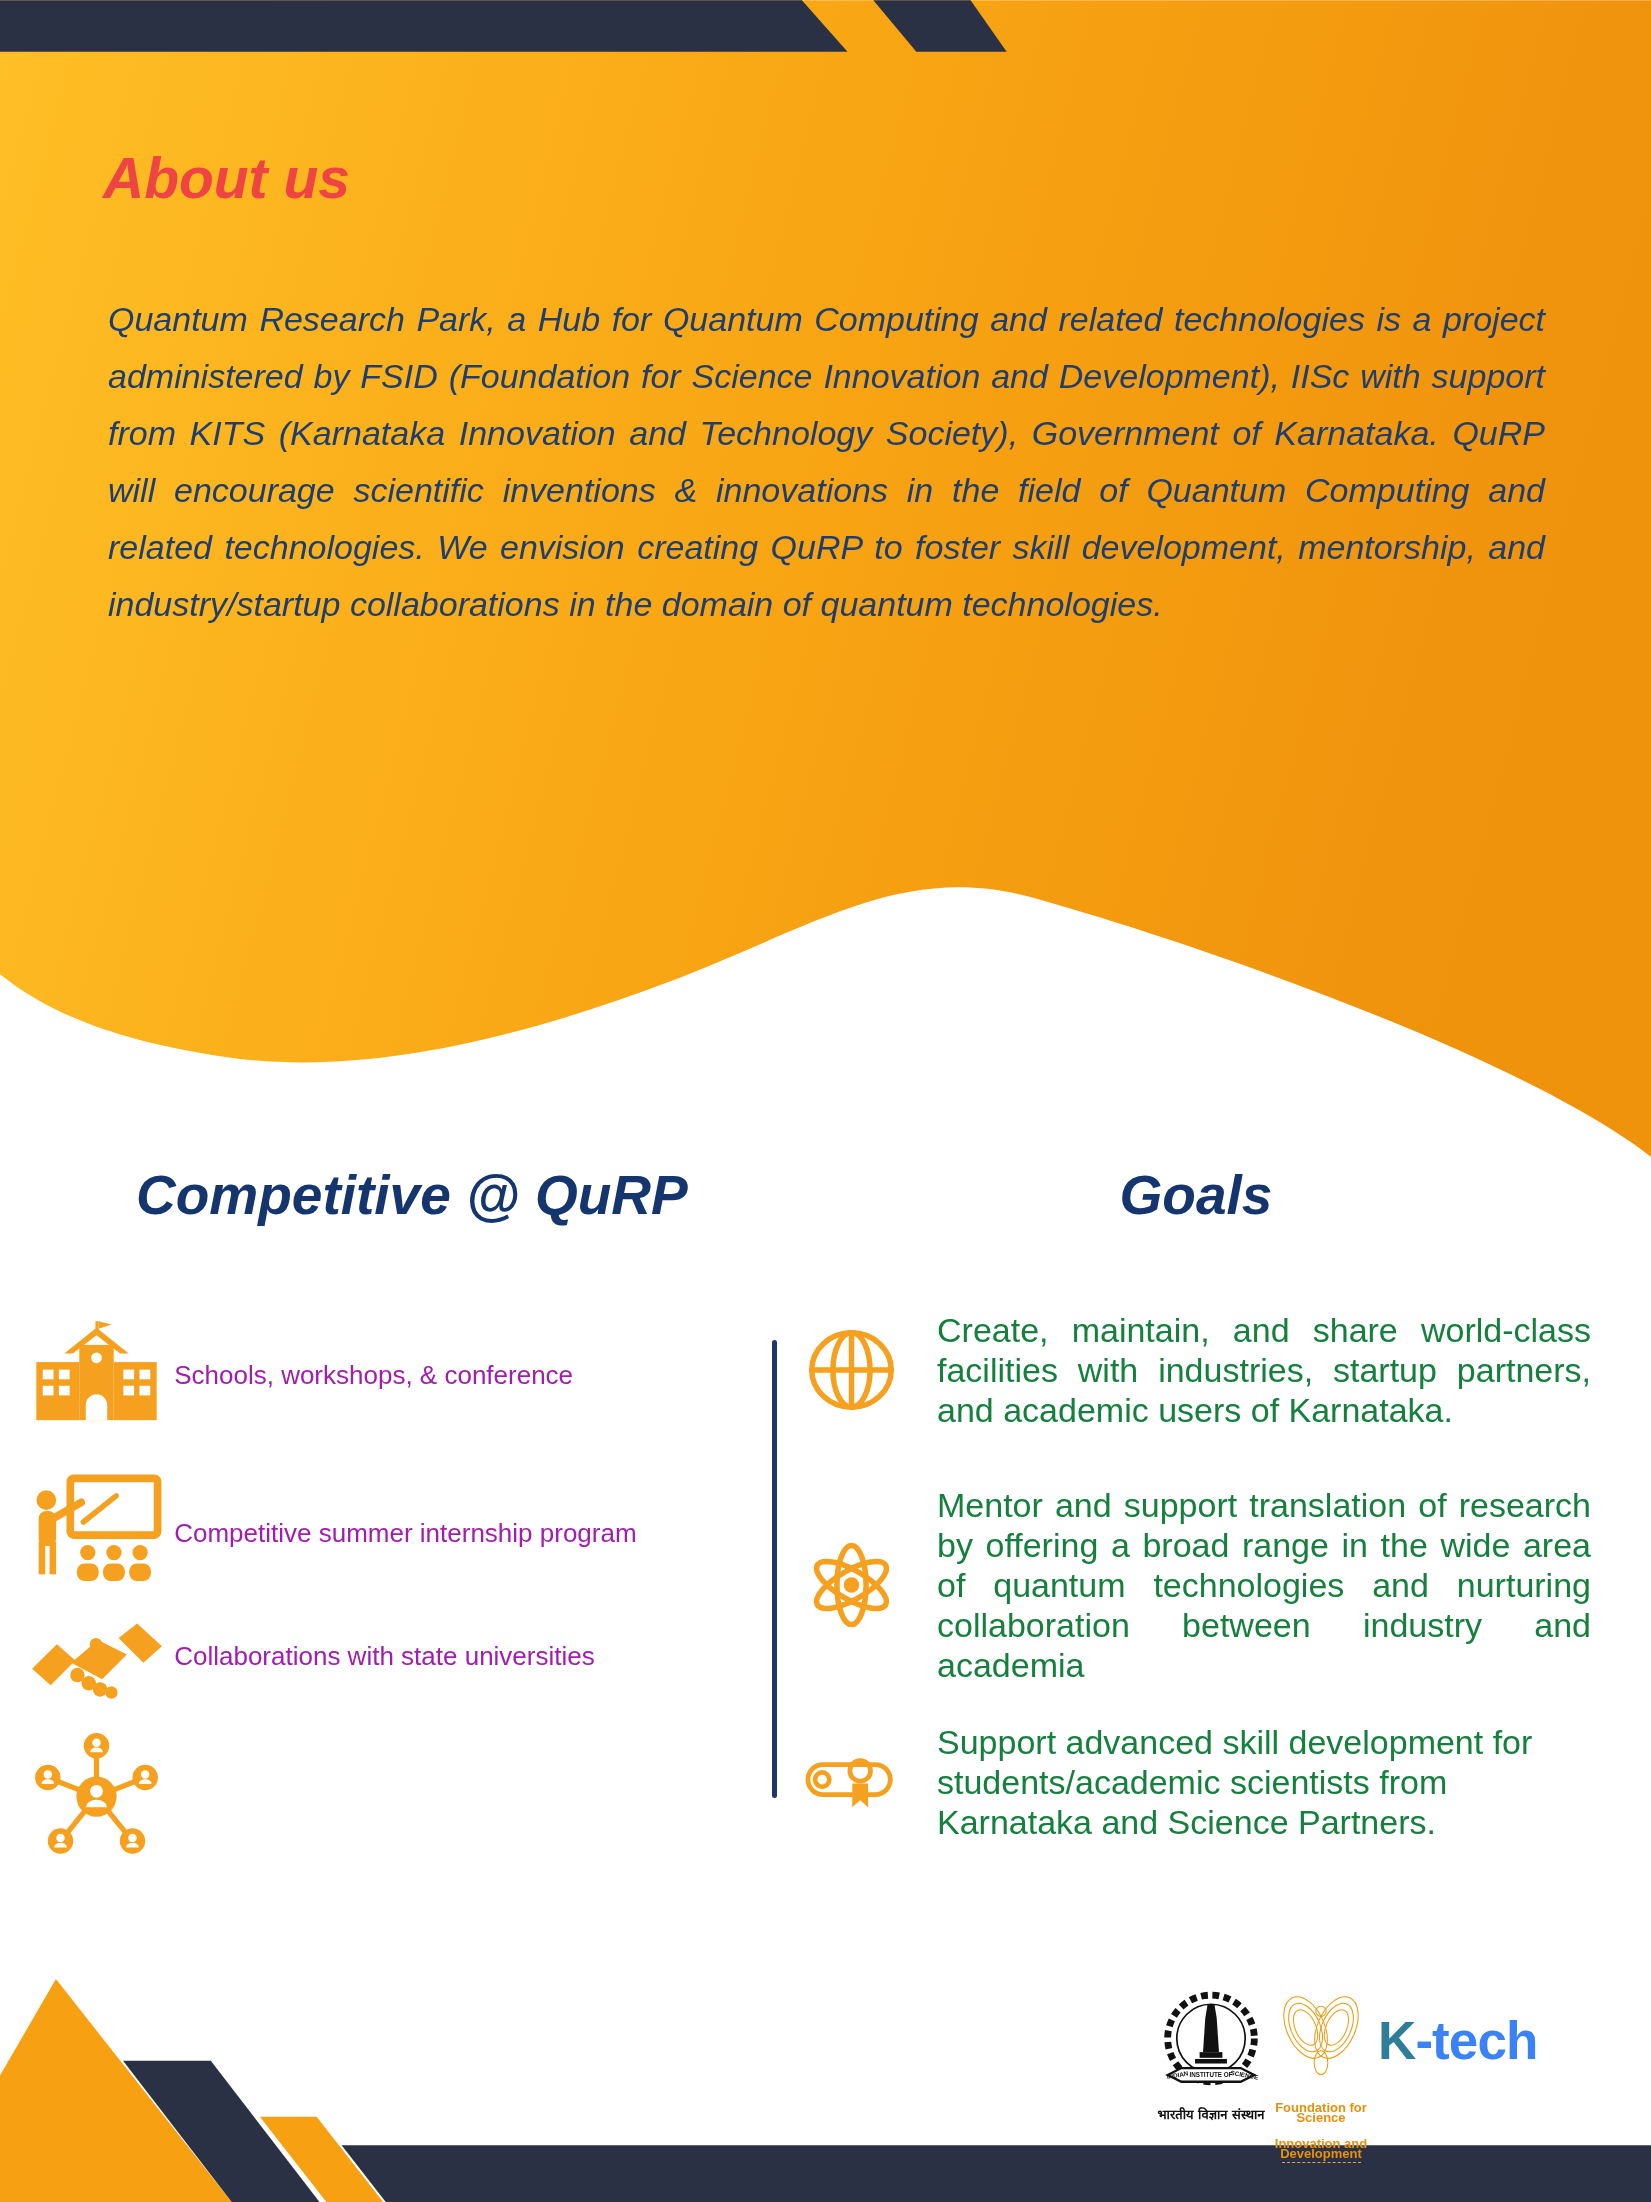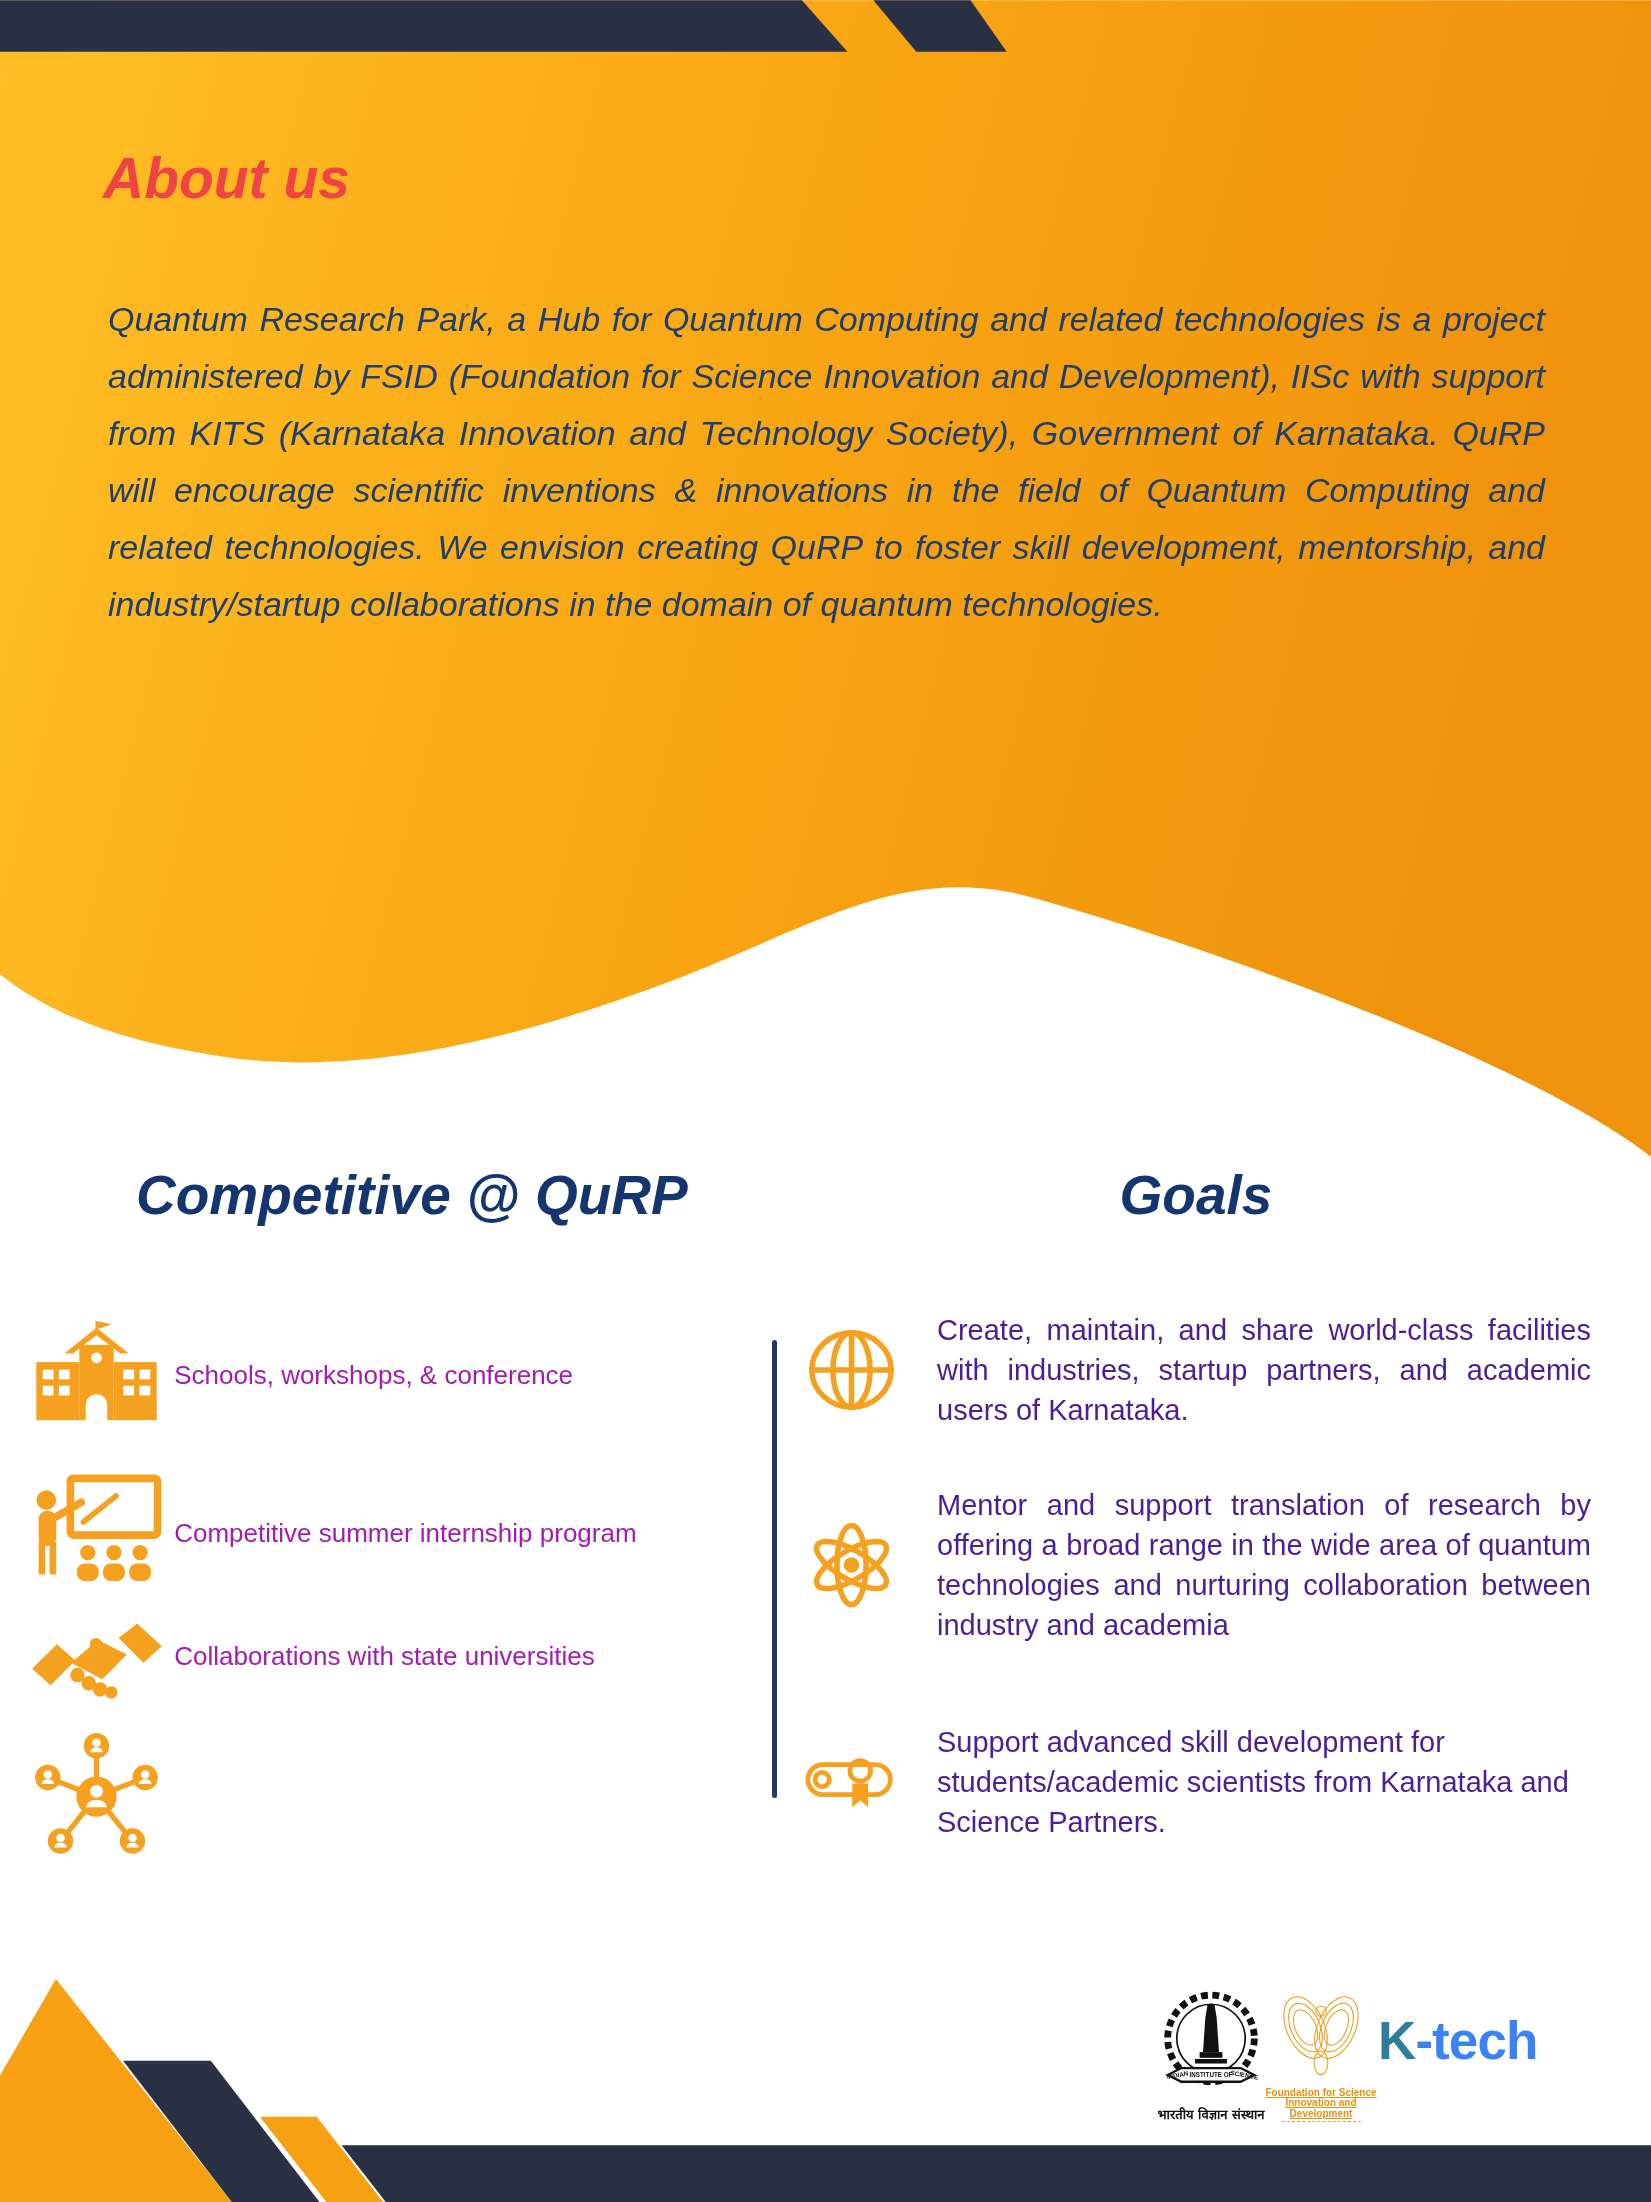--- a/index.html
+++ b/index.html
@@ -49,37 +49,37 @@
   .row-3{top:1592px;height:129px;}
   .row-4{top:1725px;height:138px;}
 
   
   .goal-row{
     position:absolute;left:800px;width:800px;
     display:flex;align-items:center;
   }
   .goal-icon-box{width:103px;flex:0 0 103px;display:flex;justify-content:center;}
   .goal-text{
-    margin-left:34px;width:654px;font-size:29px;line-height:40px;
-    color:#4c1d95;text-align:justify;
+    margin-left:34px;width:654px;font-size:34px;line-height:40px;
+    color:#15803d;text-align:justify;
   }
   .goal-text.left{text-align:left;}
   .goal-1{top:1310px;}
   .goal-2{top:1485px;}
   .goal-3{top:1722px;}
 
   
   .iisc-logo{position:absolute;left:1151px;top:1986px;width:120px;text-align:center;}
   .iisc-hindi{
     margin-top:1.7px;font-family:"DejaVu Sans",sans-serif;font-size:13px;
     font-weight:bold;color:#111111;white-space:nowrap;
   }
   .fsid-logo{position:absolute;left:1265px;top:1989px;width:112px;text-align:center;}
   .fsid-text{
-    margin-top:0px;font-size:10px;line-height:10.3px;font-weight:bold;color:#E8900C;text-decoration:underline;
+    margin-top:15px;font-size:13px;line-height:10.3px;font-weight:bold;color:#E8900C;
   }
   .fsid-rule{width:79px;margin:2.6px auto 0 auto;border-top:0.9px dashed #E8A13C;height:0;}
   .ktech-logo{
     position:absolute;left:1378px;top:2010px;height:60px;
     font-size:53px;font-weight:bold;letter-spacing:-0.9px;white-space:nowrap;
   }
   .ktech-k{color:#2E7D99;}
   .ktech-rest{color:#3b82f6;}
 </style>
 </head>

